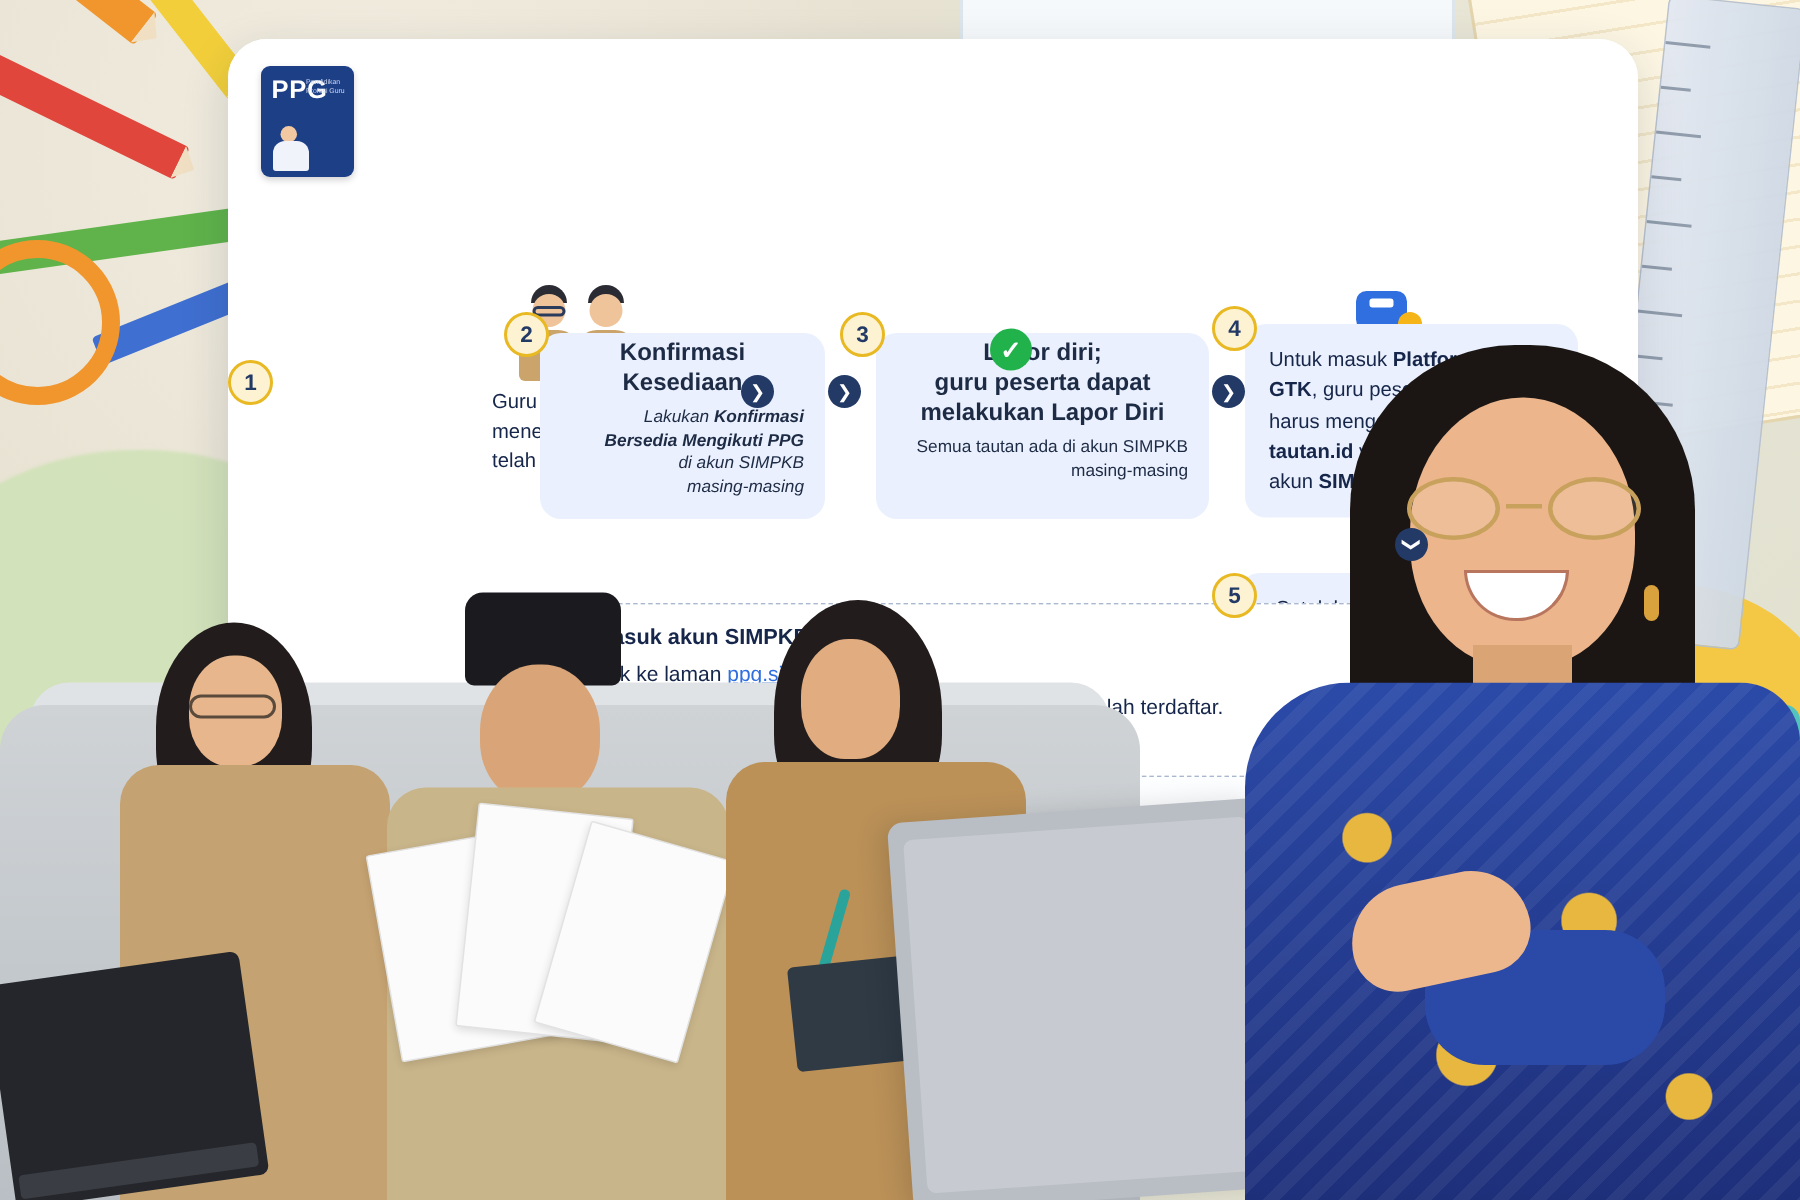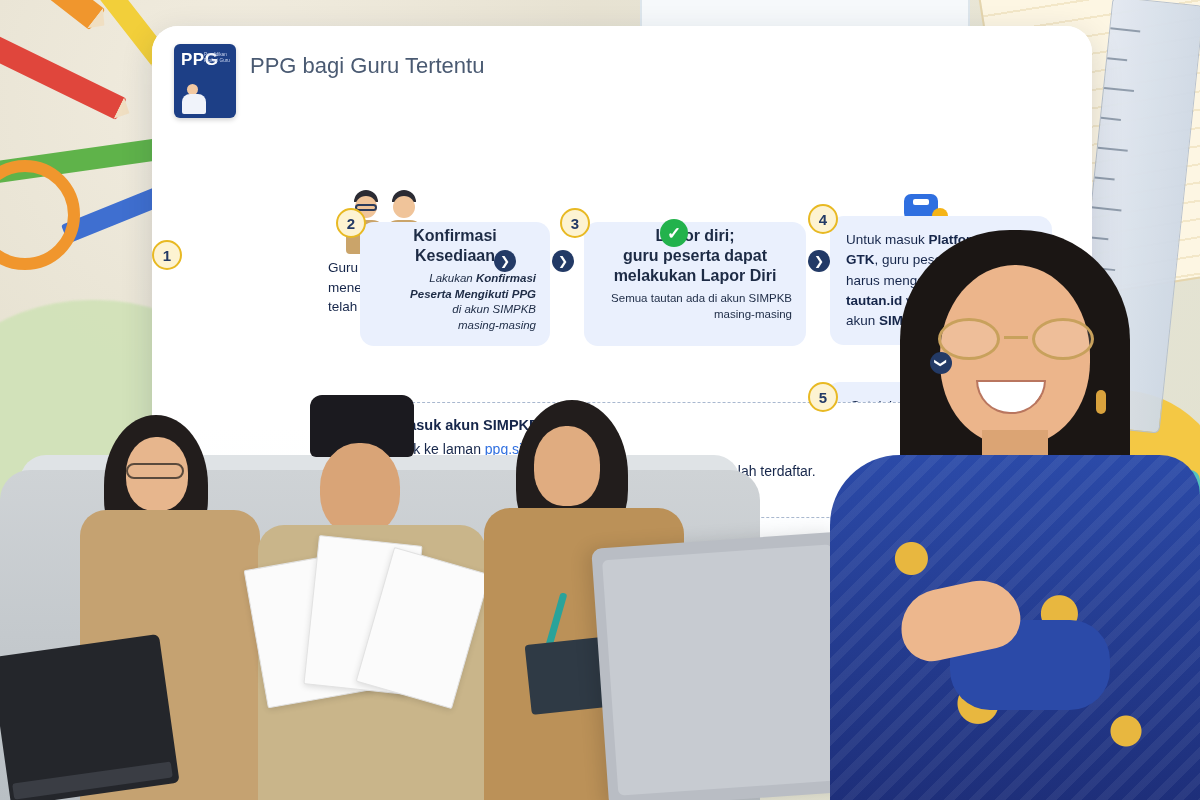--- a/index.html
+++ b/index.html
@@ -298,21 +298,20 @@
   <div id="header">
     <div id="ppg-logo">
       <span class="ppg-text">PPG</span>
       <span class="ppg-sub">Pendidikan Profesi Guru</span>
       <span class="teacher">
         <span class="head"></span>
           <span class="body"></span>
       </span>
     </div>
     <div id="title-group">
-      <div id="title-sub">PPG bagi Guru Tertentu</div>
     </div>
   </div>
 
   <div class="step-badge" style="left:0px;top:214px;">1</div>
   <div id="people-illus">
     <span class="hair" style="left:6px;top:2px;"></span>
     <span class="ph" style="left:7px;top:8px;"></span>
     <span class="glasses" style="left:7px;top:16px;"></span>
     <span class="pb" style="left:-2px;top:32px;"></span>
     <span class="hair" style="left:44px;top:2px;"></span>
@@ -328,21 +327,21 @@
     <span class="cap"></span>
   </div>
   <div class="bell-ico" style="left:304px;top:226px;"></div>
   <div class="arrow" style="left:342px;top:224px;">❯</div>
 
   <div class="step-badge" style="left:184px;top:182px;">2</div>
   <div class="panel" style="left:208px;top:196px;width:190px;height:124px;">
     <div class="panel-title">Konfirmasi<br>Kesediaan</div>
     <div class="panel-note">
       <span>Lakukan </span><b>Konfirmasi</b><br>
-      <b>Peserta Mengikuti PPG</b><br>
+      <b>Bersedia Mengikuti PPG</b><br>
       <span>di akun SIMPKB</span><br>
       <span>masing-masing</span>
     </div>
   </div>
   <div id="check-badge">✓</div>
   <div class="arrow" style="left:400px;top:224px;">❯</div>
 
   <div class="step-badge" style="left:408px;top:182px;">3</div>
   <div class="panel" style="left:432px;top:196px;width:222px;height:124px;">
     <div class="panel-title">

